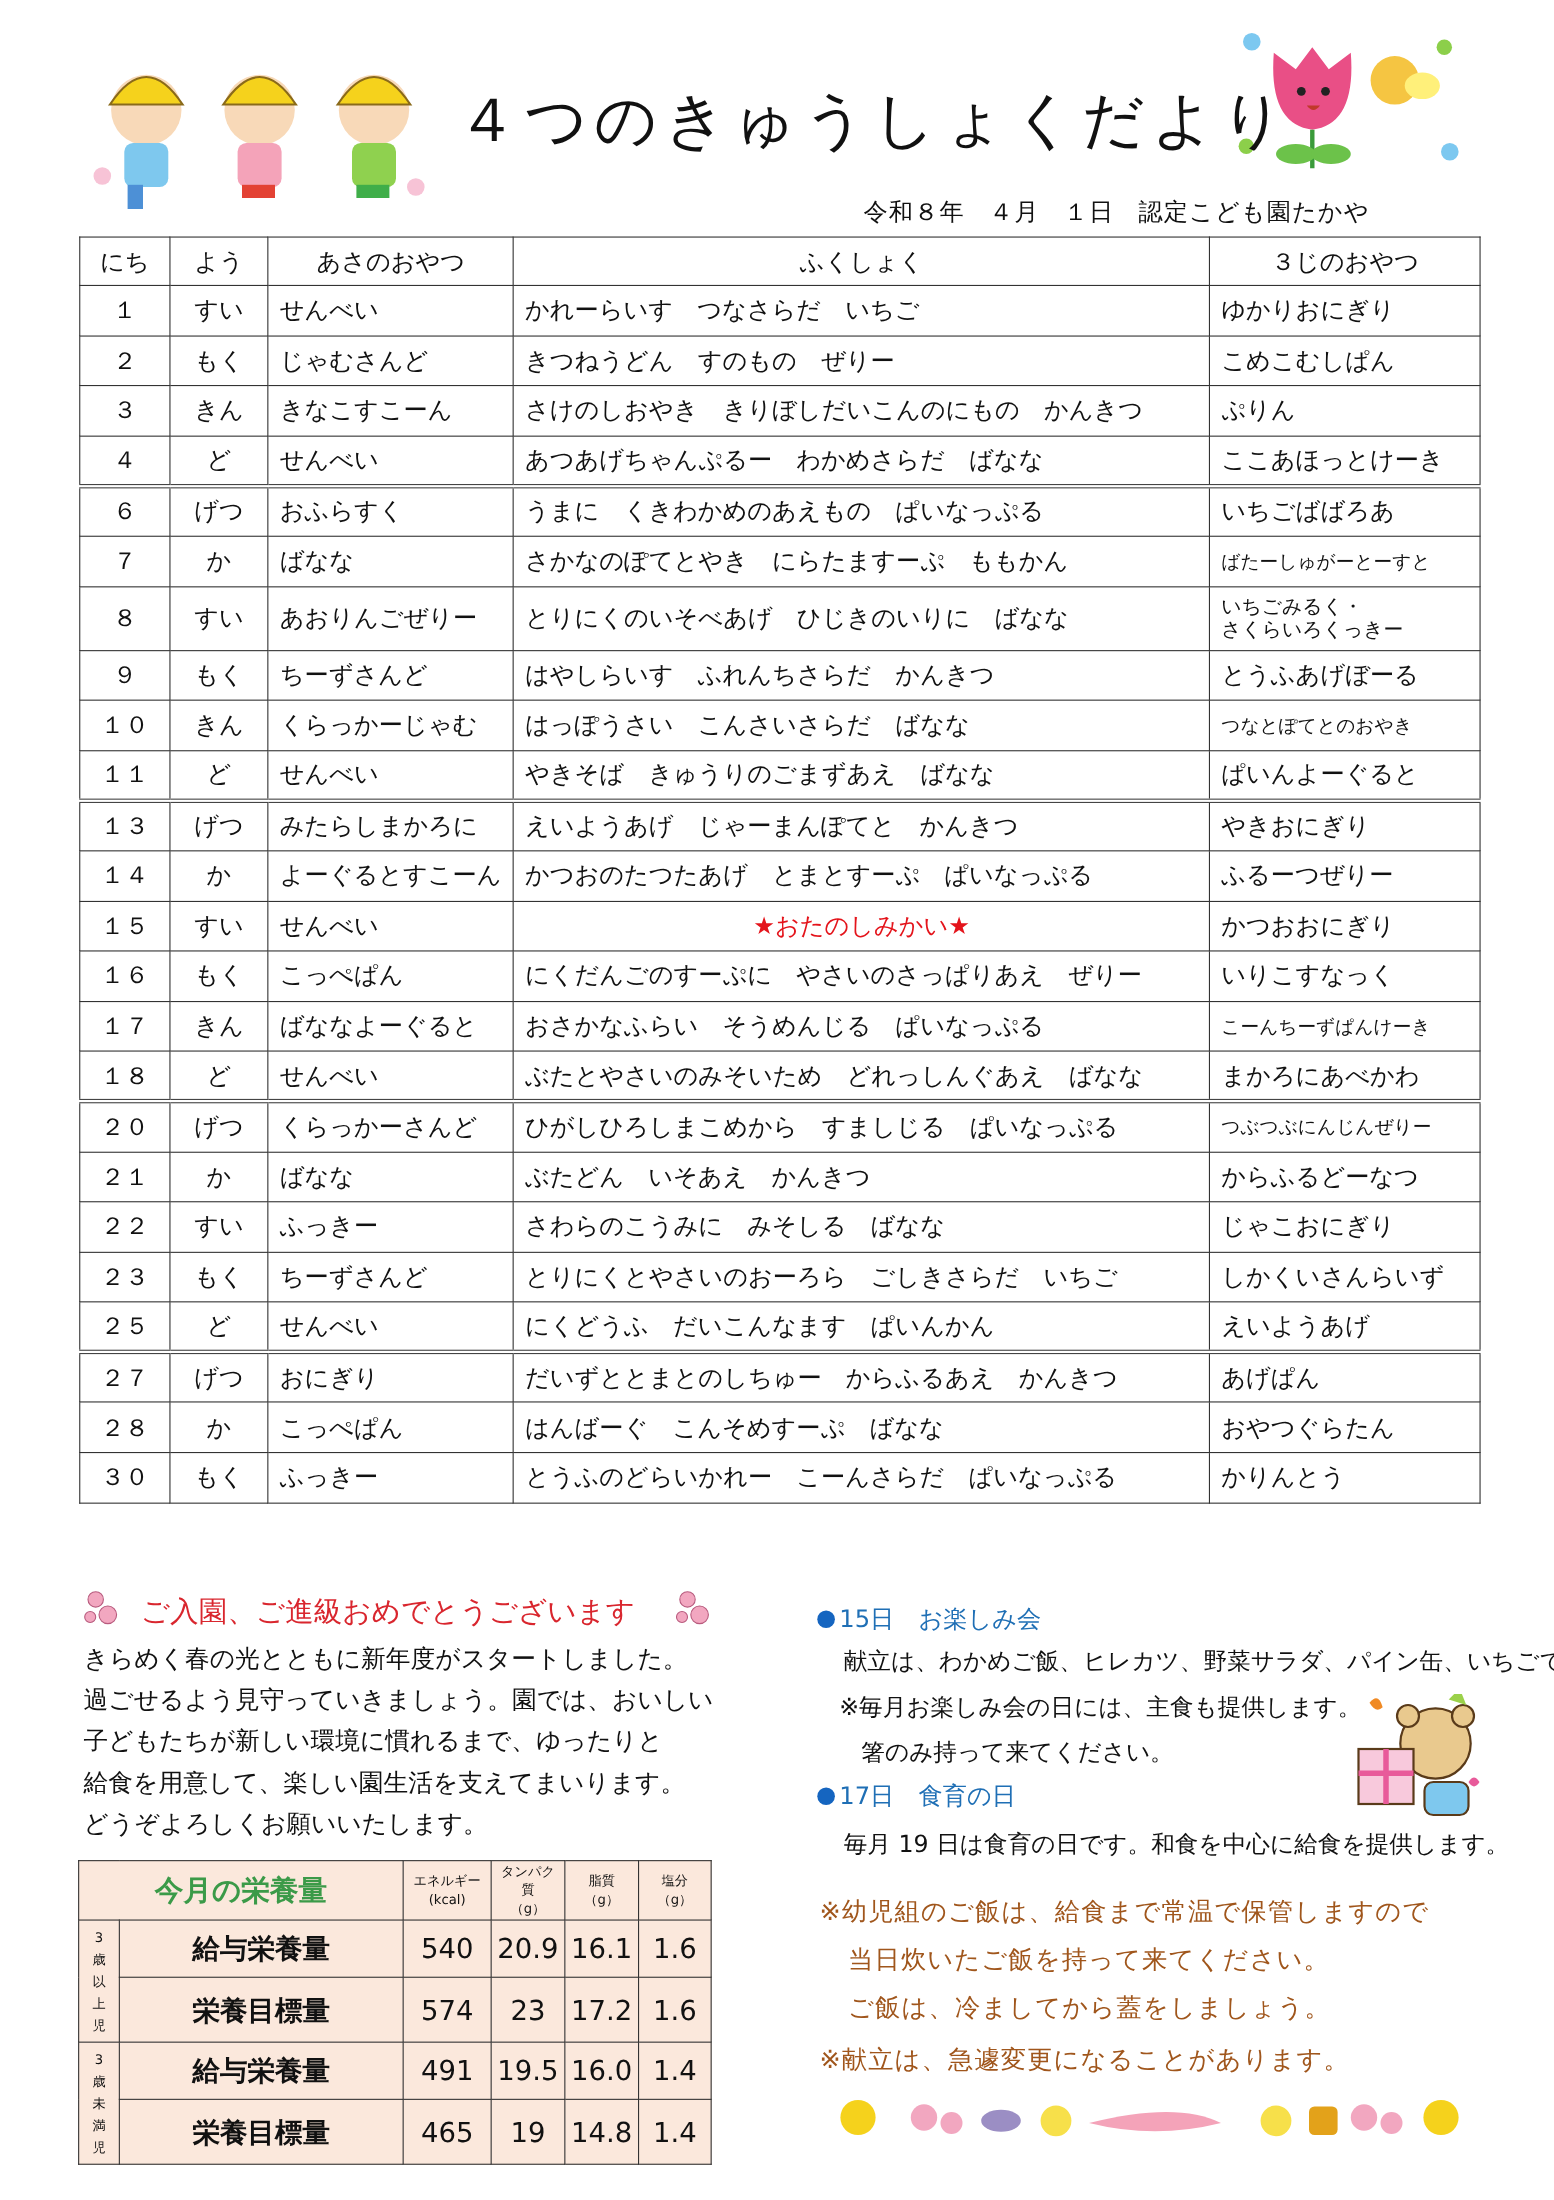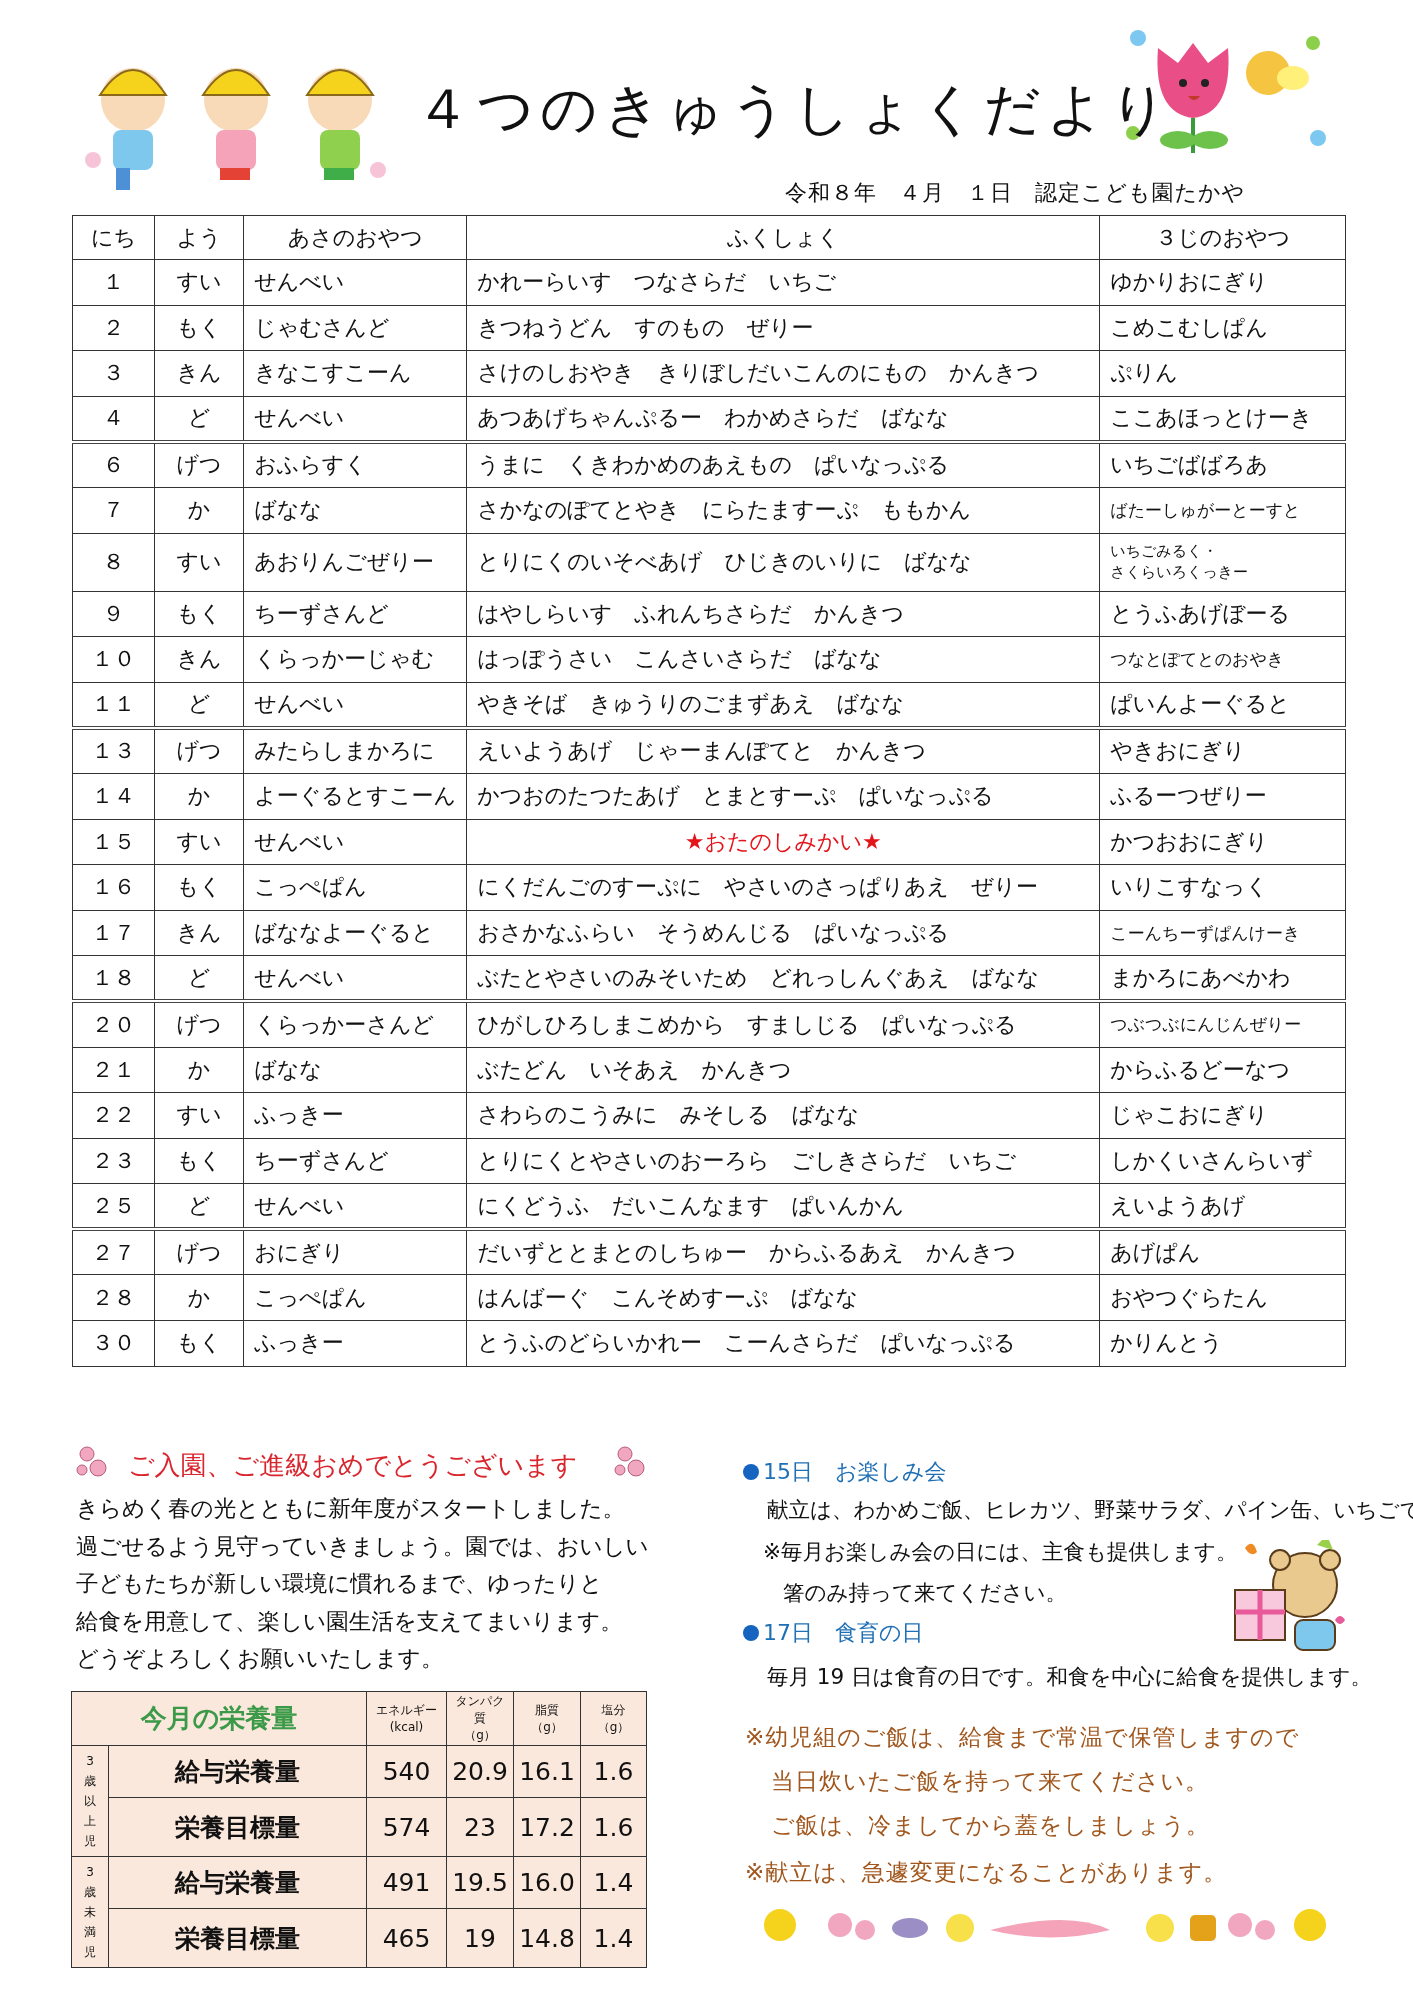--- a/index.html
+++ b/index.html
@@ -22,21 +22,21 @@
   #menu-table th { height: 44px; }
   #menu-table .c-day { width: 84px; text-align: center; padding: 0; }
   #menu-table .c-dow { width: 92px; text-align: center; padding: 0; }
   #menu-table .c-am { width: 223px; }
   #menu-table .c-main { width: 636px; }
   #menu-table .c-pm { width: 247px; }
   #menu-table th.c-am, #menu-table th.c-main, #menu-table th.c-pm { text-align: center; }
   #menu-table tr.week-start td { border-top: 4px double #444; }
   #menu-table tr.tall td { height: 58px; }
   .small { font-size: 17px; }
-  .xsmall { font-size: 15px; line-height: 21px; }
+  .xsmall { font-size: 18px; line-height: 21px; }
   .event { color: #e4141b; text-align: center; }
 
   
   #greet-title { left: 128px; top: 1448px; font-size: 26px; color: #d9262e; white-space: nowrap; }
   .sakura { width: 40px; height: 40px; }
   #sakura-l { left: 72px; top: 1442px; }
   #sakura-r { left: 610px; top: 1442px; }
   #greet-body { left: 76px; top: 1490px; width: 620px; font-size: 22.5px; line-height: 37.5px; white-space: nowrap; }
 
   

